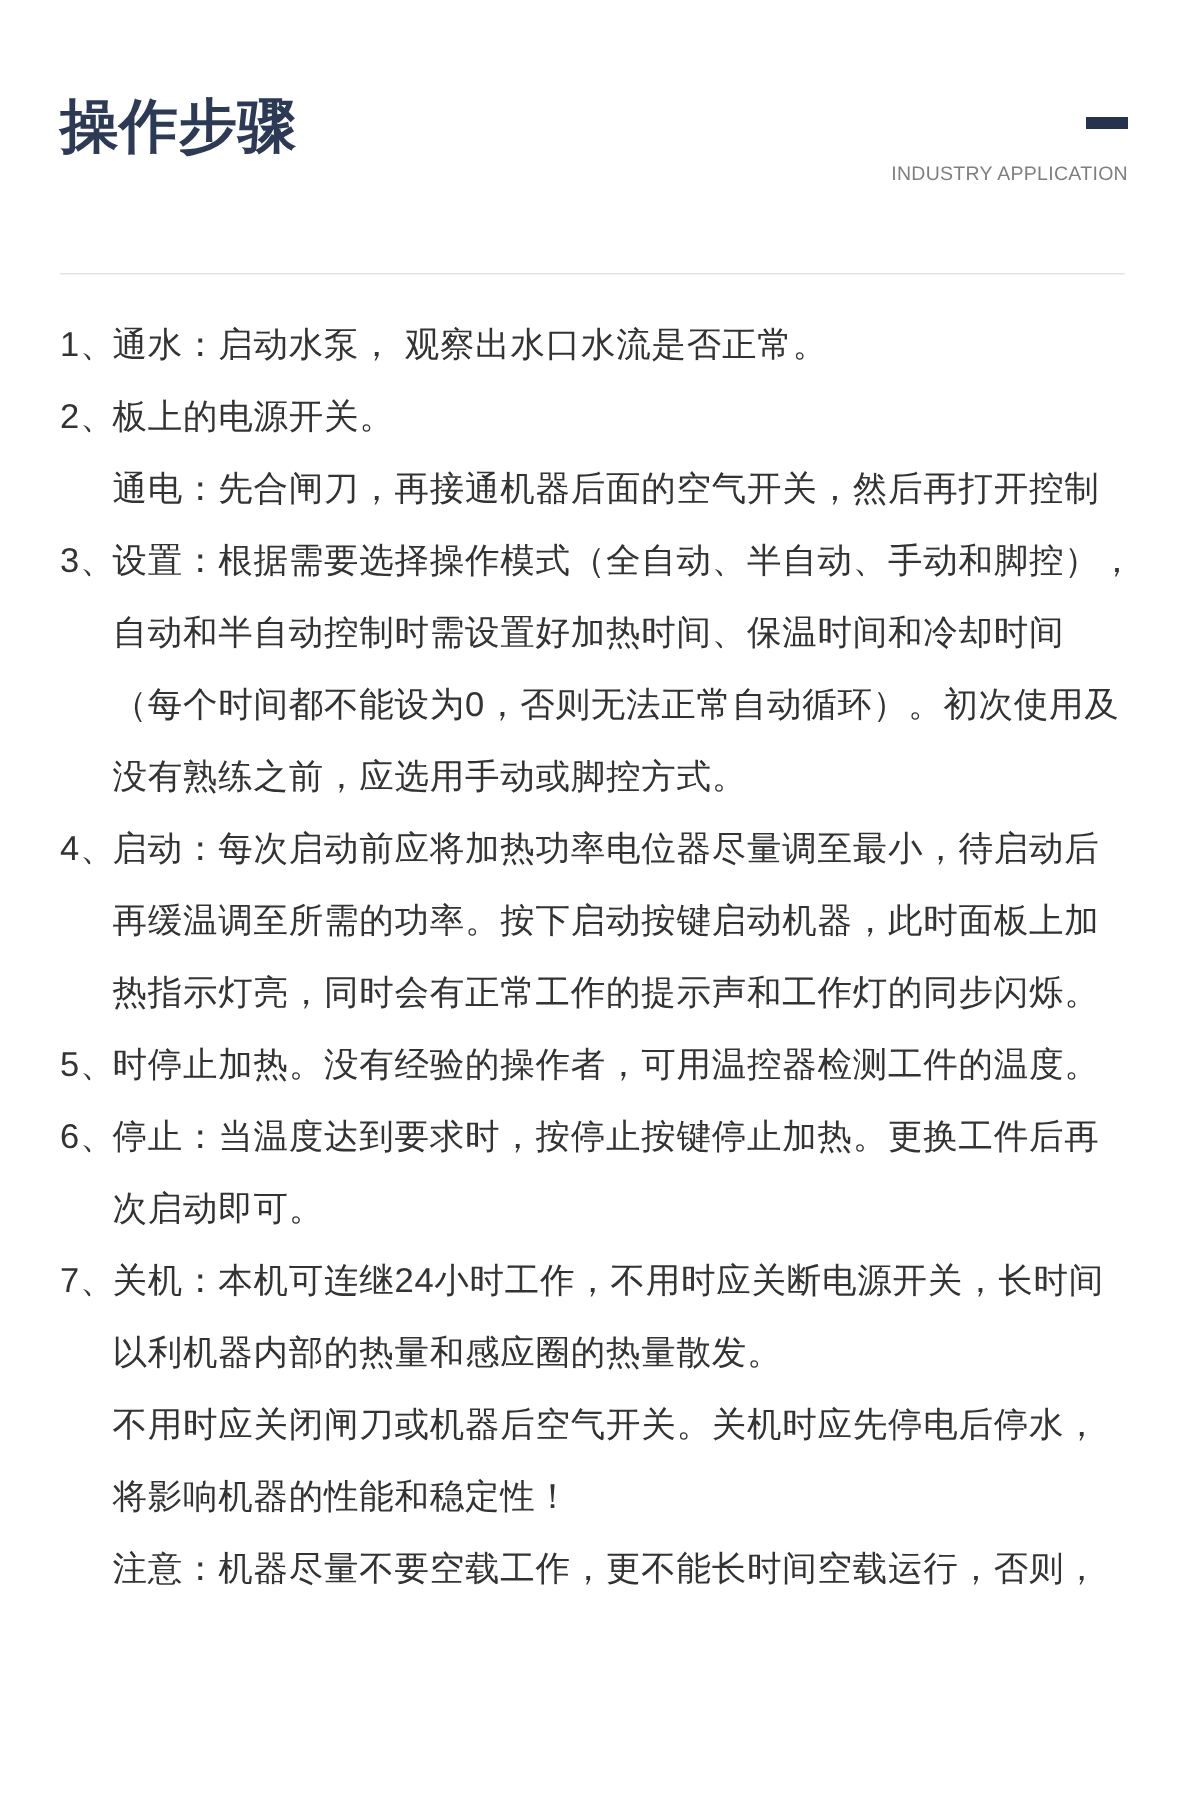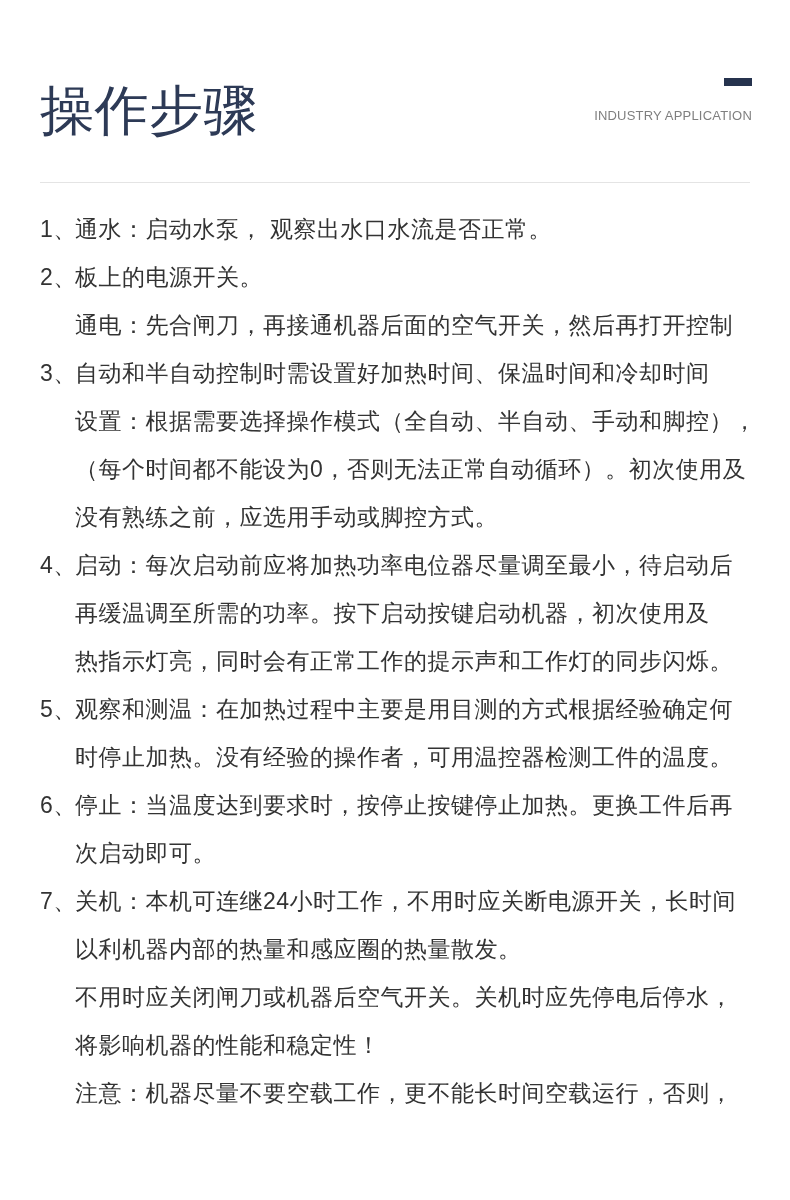--- a/index.html
+++ b/index.html
@@ -12,25 +12,25 @@
     overflow: hidden;
   }
   .page {
     position: absolute;
     inset: 0;
     background: #ffffff;
   }
   
   .page-title {
     position: absolute;
-    top: 86px;
+    top: 61px;
     left: 40px;
-    font-size: 54px;
+    font-size: 39px;
     line-height: 48px;
-    font-weight: 400;
+    font-weight: 700;
     letter-spacing: 0.5px;
     color: #2d3a56;
     white-space: nowrap;
   }
   .header-right {
     position: absolute;
     top: 78px;
     right: 38px;
     text-align: right;
   }
@@ -101,34 +101,33 @@
         <span class="marker">1、</span>
         <div class="line">通水：启动水泵， 观察出水口水流是否正常。</div>
       </div>
       <div class="step">
         <span class="marker">2、</span>
         <div class="line">板上的电源开关。</div>
         <div class="line">通电：先合闸刀，再接通机器后面的空气开关，然后再打开控制</div>
       </div>
       <div class="step">
         <span class="marker">3、</span>
+        <div class="line">设置：根据需要选择操作模式（全自动、半自动、手动和脚控），</div>
         <div class="line">自动和半自动控制时需设置好加热时间、保温时间和冷却时间</div>
-        <div class="line">设置：根据需要选择操作模式（全自动、半自动、手动和脚控），</div>
         <div class="line">（每个时间都不能设为0，否则无法正常自动循环）。初次使用及</div>
         <div class="line">没有熟练之前，应选用手动或脚控方式。</div>
       </div>
       <div class="step">
         <span class="marker">4、</span>
         <div class="line">启动：每次启动前应将加热功率电位器尽量调至最小，待启动后</div>
-        <div class="line">再缓温调至所需的功率。按下启动按键启动机器，初次使用及</div>
+        <div class="line">再缓温调至所需的功率。按下启动按键启动机器，此时面板上加</div>
         <div class="line">热指示灯亮，同时会有正常工作的提示声和工作灯的同步闪烁。</div>
       </div>
       <div class="step">
         <span class="marker">5、</span>
-        <div class="line">观察和测温：在加热过程中主要是用目测的方式根据经验确定何</div>
         <div class="line">时停止加热。没有经验的操作者，可用温控器检测工件的温度。</div>
       </div>
       <div class="step">
         <span class="marker">6、</span>
         <div class="line">停止：当温度达到要求时，按停止按键停止加热。更换工件后再</div>
         <div class="line">次启动即可。</div>
       </div>
       <div class="step">
         <span class="marker">7、</span>
         <div class="line">关机：本机可连继24小时工作，不用时应关断电源开关，长时间</div>

